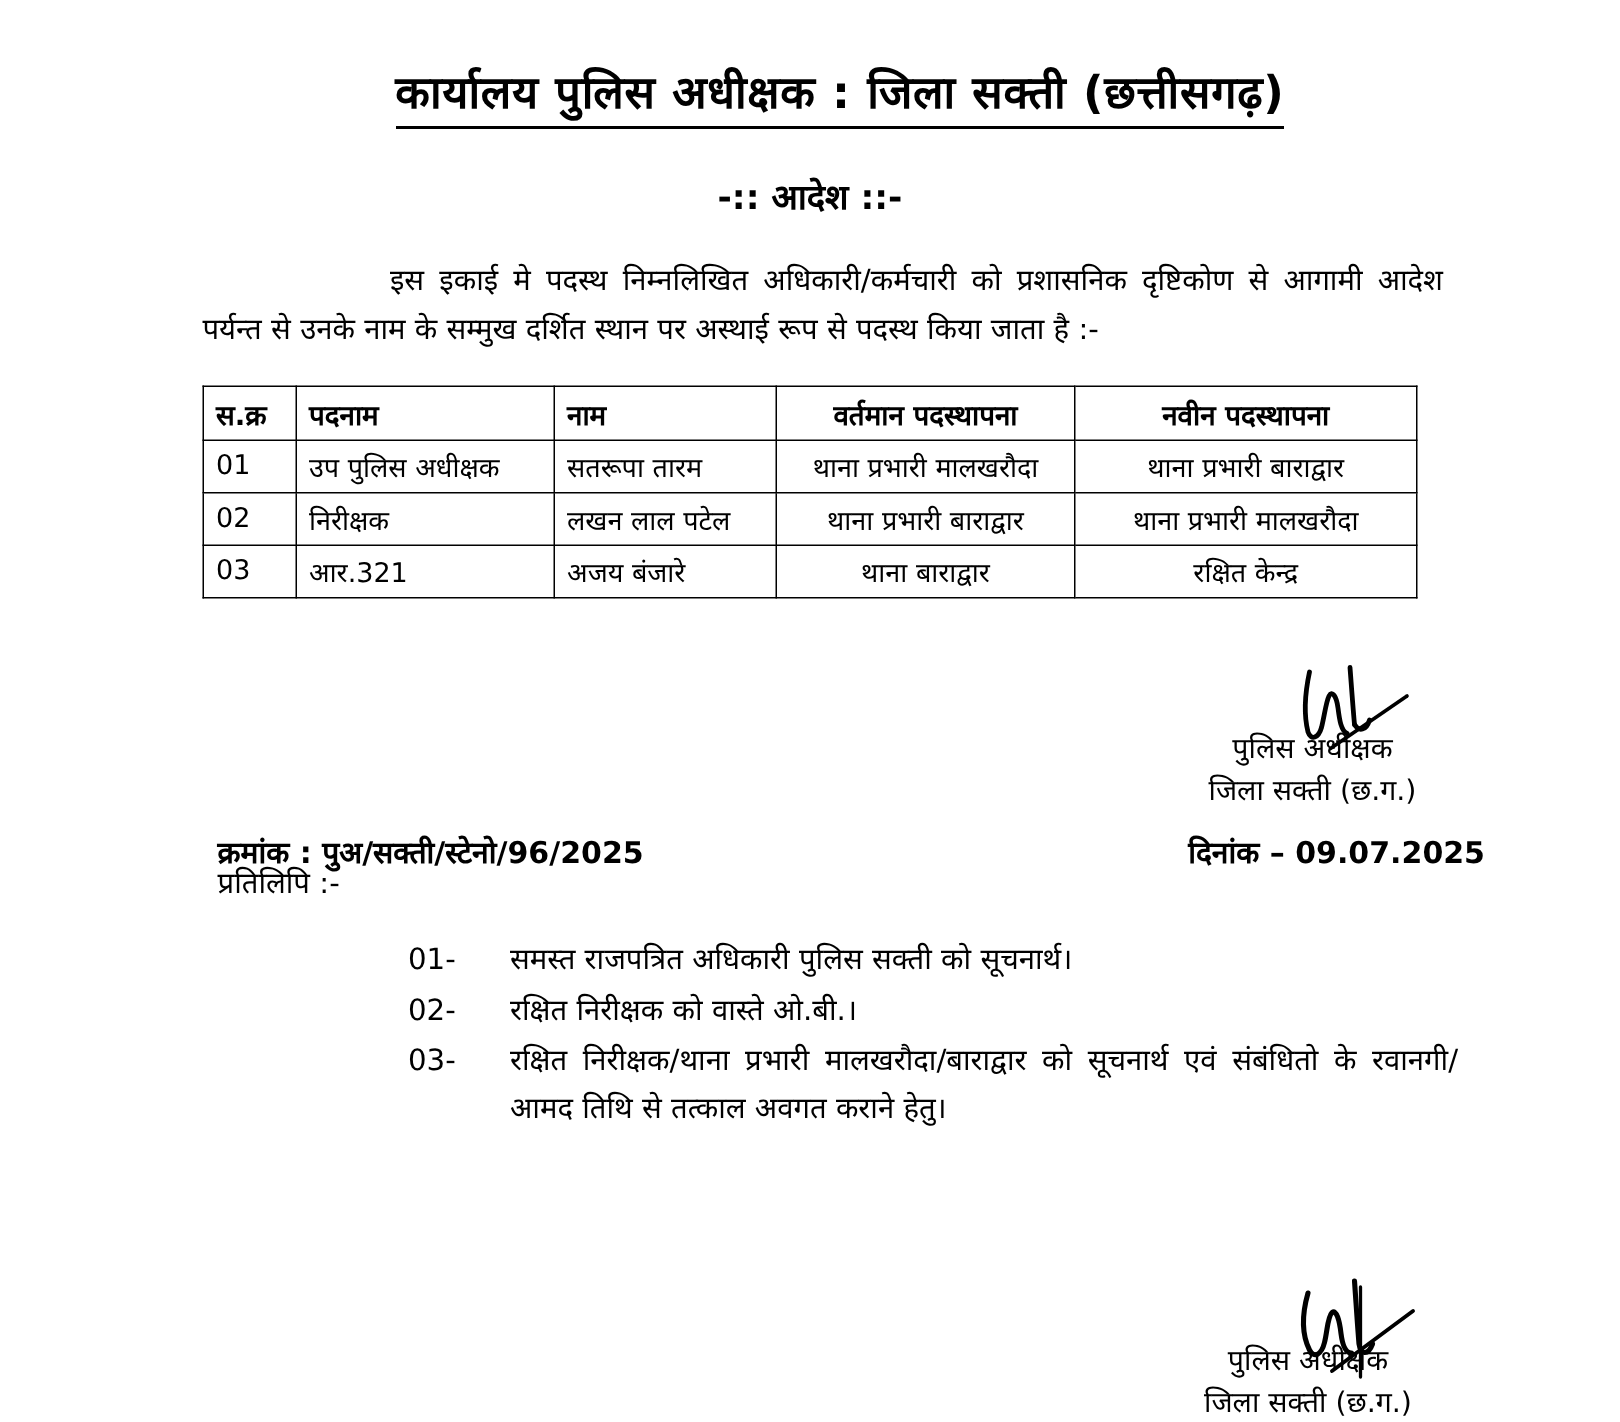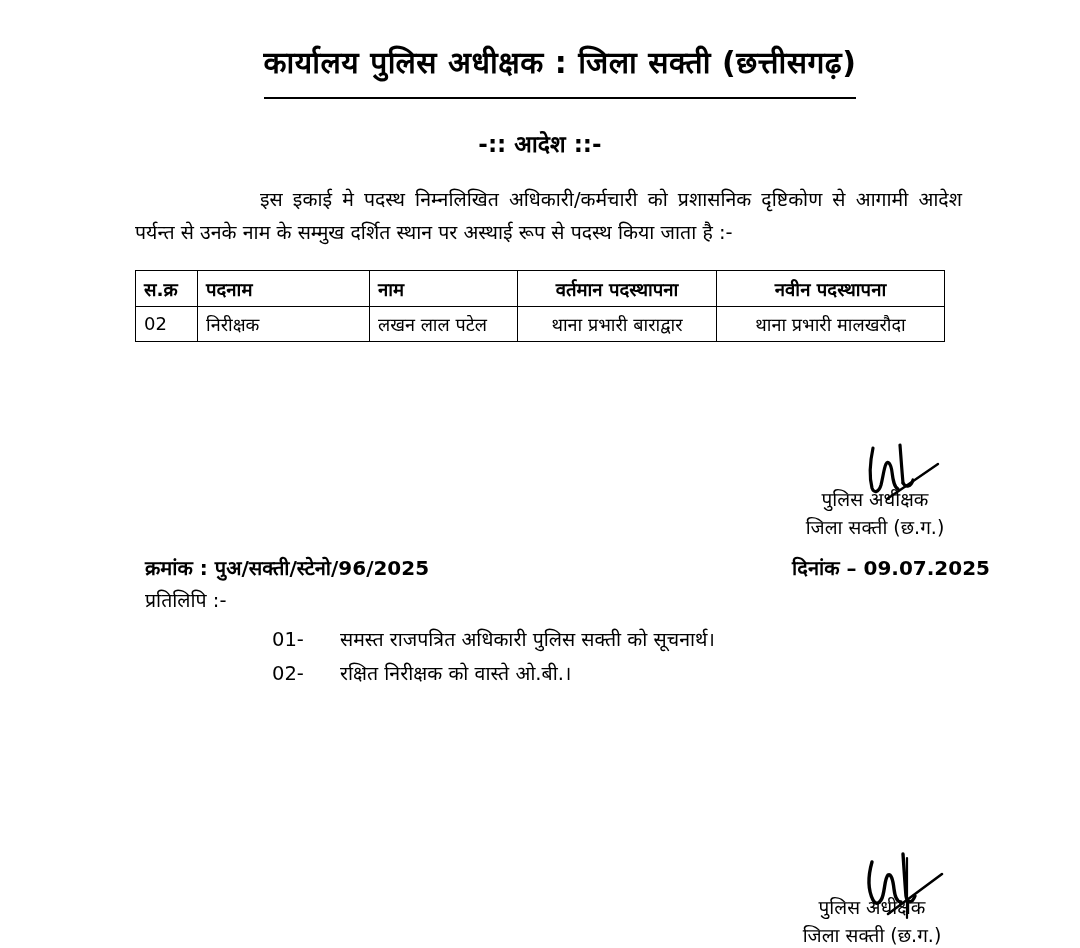--- a/index.html
+++ b/index.html
@@ -29,21 +29,21 @@
     text-align: center;
     font-size: 30px;
     font-weight: bold;
     letter-spacing: 0.5px;
     margin-top: 46px;
     line-height: 1.15;
     font-family: "DejaVu Sans", "Liberation Sans", sans-serif;
   }
   .office-title .u {
     border-bottom: 2.5px solid #000;
-    padding-bottom: 16px;
+    padding-bottom: 3px;
     display: inline-block;
     margin-left: 40px;
   }
 
   .contact-line {
     text-align: center;
     font-size: 16.5px;
     font-weight: bold;
     margin-top: 18px;
     font-family: "DejaVu Sans", "Liberation Sans", sans-serif;
@@ -132,21 +132,21 @@
     justify-content: space-between;
     align-items: baseline;
     font-family: "DejaVu Sans", "Liberation Sans", sans-serif;
     font-size: 20px;
     font-weight: bold;
     gap: 15px;
   }
   .copy-to {
     position: absolute;
     left: 145px;
-    top: 540px;
+    top: 528px;
     font-family: "DejaVu Sans", "Liberation Sans", sans-serif;
     font-size: 19.5px;
   }
 
   
   .dist-list {
     position: absolute;
     left: 272px;
     top: 578px;
     width: 700px;
@@ -190,25 +190,39 @@
         <tr>
           <th class="col-sn">स.क्र</th>
           <th class="col-desig">पदनाम</th>
           <th class="col-name">नाम</th>
           <th class="col-cur c">वर्तमान पदस्थापना</th>
           <th class="col-new c">नवीन पदस्थापना</th>
         </tr>
       </thead>
       <tbody>
         <tr>
+          <td>01</td>
+          <td>उप पुलिस अधीक्षक</td>
+          <td>सतरूपा तारम</td>
+          <td class="c">थाना प्रभारी मालखरौदा</td>
+          <td class="c">थाना प्रभारी बाराद्वार</td>
+        </tr>
+        <tr>
           <td>02</td>
           <td>निरीक्षक</td>
           <td>लखन लाल पटेल</td>
           <td class="c">थाना प्रभारी बाराद्वार</td>
           <td class="c">थाना प्रभारी मालखरौदा</td>
+        </tr>
+        <tr>
+          <td>03</td>
+          <td>आर.321</td>
+          <td>अजय बंजारे</td>
+          <td class="c">थाना बाराद्वार</td>
+          <td class="c">रक्षित केन्द्र</td>
         </tr>
       </tbody>
     </table>
   </div>
 
   <div class="sig-block" id="sig-top">
     <svg class="sig-svg" width="112" height="62" viewBox="0 0 112 62">
       <g fill="none" stroke="#000" stroke-width="3.2" stroke-linecap="round" stroke-linejoin="round">
         <path d="M20 6 C17 20, 16 34, 19 46 C21 52, 26 50, 28 43 C30 35, 31 26, 33 22 C35 18, 38 22, 39 30 C40 38, 41 45, 45 47"></path>
         <path d="M47 3 C48 16, 49 30, 50 41"></path>
@@ -229,20 +243,24 @@
 
   <div class="dist-list">
     <div class="dist-item">
       <span class="dist-num">01-</span>
       <span class="dist-text nojust">समस्त राजपत्रित अधिकारी पुलिस सक्ती को सूचनार्थ।</span>
     </div>
     <div class="dist-item">
       <span class="dist-num">02-</span>
       <span class="dist-text nojust">रक्षित निरीक्षक को वास्ते ओ.बी.।</span>
     </div>
+    <div class="dist-item">
+      <span class="dist-num">03-</span>
+      <span class="dist-text">रक्षित निरीक्षक/थाना प्रभारी मालखरौदा/बाराद्वार को सूचनार्थ एवं संबंधितो के रवानगी/आमद तिथि से तत्काल अवगत कराने हेतु।</span>
+    </div>
   </div>
 
   <div class="sig-block" id="sig-bottom">
     <svg class="sig-svg" width="118" height="70" viewBox="0 0 118 70">
       <g fill="none" stroke="#000" stroke-width="3.4" stroke-linecap="round" stroke-linejoin="round">
         <path d="M22 12 C18 26, 18 40, 23 50 C26 56, 31 53, 33 45 C35 37, 35 28, 38 25 C41 23, 43 30, 44 39 C45 47, 47 52, 51 52"></path>
         <path d="M53 4 C54 18, 55 34, 56 46 C57 53, 62 54, 65 46"></path>
       </g>
       <line x1="38" y1="64" x2="92" y2="24" stroke="#000" stroke-width="2.6" stroke-linecap="round"></line>
       <line x1="57" y1="8" x2="57" y2="68" stroke="#000" stroke-width="2.2" stroke-linecap="round"></line>

